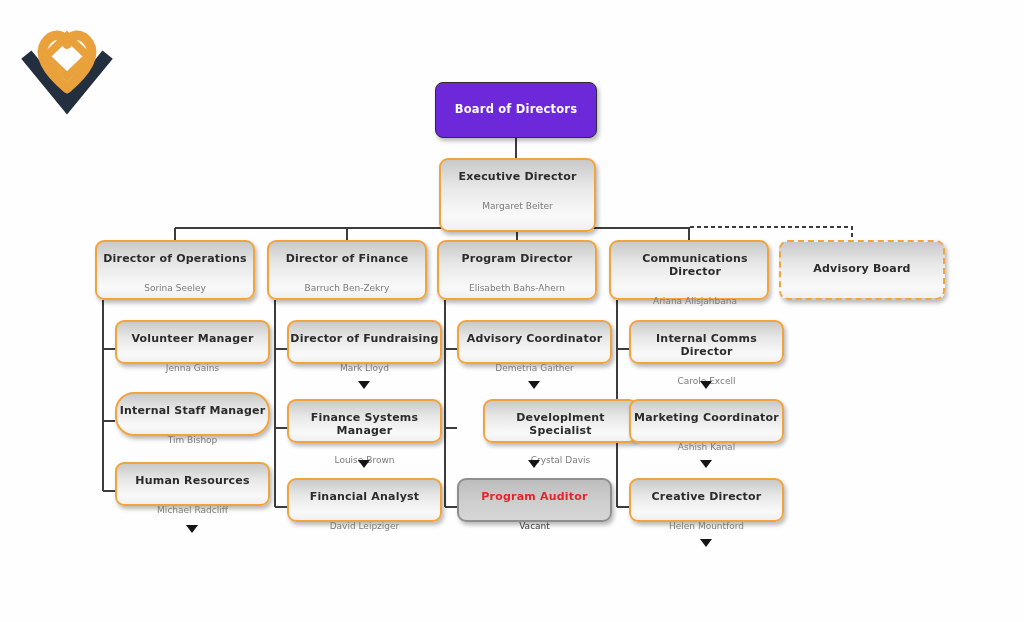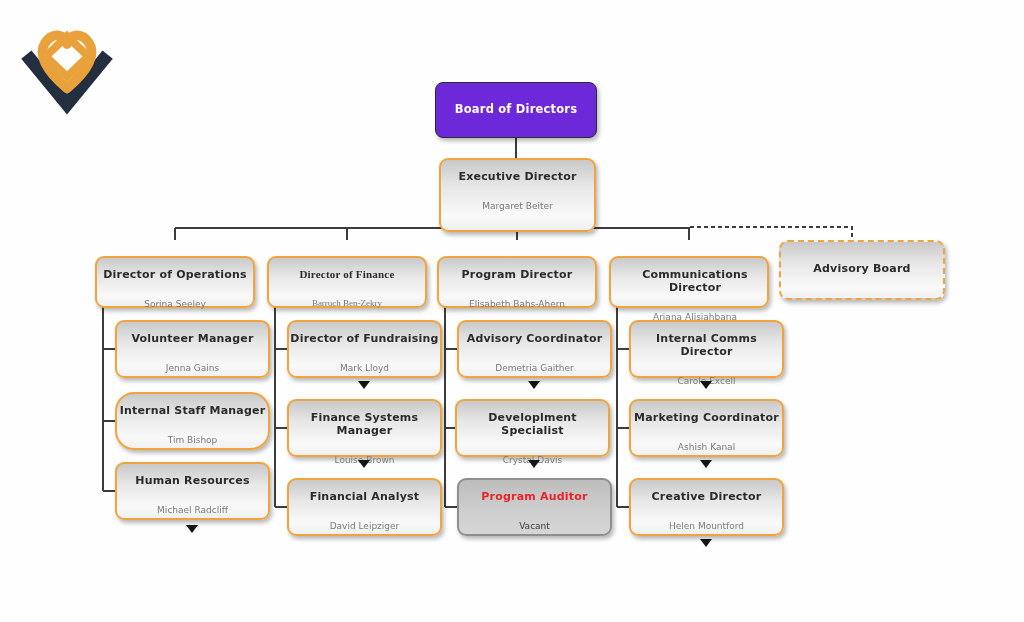--- a/index.html
+++ b/index.html
@@ -37,22 +37,22 @@
   }
   .node.advisory .title{margin-top:0;line-height:54px;}
   .node.vacant{
     border:2px solid #8E8E8E;
     background:linear-gradient(180deg,#bdbdbd 0%,#cecece 55%,#d6d6d6 100%);
   }
   .node.vacant .title{color:#E8232A;}
   .node.vacant .name{color:#3a3a3a;}
 
   
-  .head-box{width:160px;height:52px;top:256px;}
-  .sub-box{width:155px;height:58px;}
+  .head-box{width:160px;height:60px;top:240px;}
+  .sub-box{width:155px;height:44px;}
 
   
   .tri{
     position:absolute;width:0;height:0;
     border-left:6px solid transparent;border-right:6px solid transparent;
     border-top:8px solid #141414;
   }
 
   .connectors{position:absolute;left:0;top:0;pointer-events:none;}
   .logo{position:absolute;left:14px;top:8px;}
@@ -111,21 +111,21 @@
   </div>
 
   <div class="node advisory" style="left:779px;top:240px;width:166px;height:60px;">
     <div class="title">Advisory Board</div>
   </div>
 
   <div class="node head-box" style="left:95px;">
     <div class="title">Director of Operations</div>
     <div class="name">Sorina Seeley</div>
   </div>
-  <div class="node head-box" style="left:267px;font-family:Liberation Serif, serif;">
+  <div class="node head-box" style="left:267px;">
     <div class="title">Director of Finance</div>
     <div class="name">Barruch Ben-Zekry</div>
   </div>
   <div class="node head-box" style="left:437px;">
     <div class="title">Program Director</div>
     <div class="name">Elisabeth Bahs-Ahern</div>
   </div>
   <div class="node head-box" style="left:609px;padding-left:12px;">
     <div class="title">Communications Director</div>
     <div class="name">Ariana Alisjahbana</div>
@@ -154,21 +154,21 @@
   </div>
   <div class="node sub-box" style="left:287px;top:399px;">
     <div class="title">Finance Systems Manager</div>
     <div class="name">Louise Brown</div>
   </div>
 
   <div class="node sub-box" style="left:457px;top:320px;">
     <div class="title">Advisory Coordinator</div>
     <div class="name">Demetria Gaither</div>
   </div>
-  <div class="node sub-box" style="left:455px;top:399px;">
+  <div class="node sub-box" style="left:483px;top:399px;">
     <div class="title">Developlment Specialist</div>
     <div class="name">Crystal Davis</div>
   </div>
   <div class="node sub-box vacant" style="left:457px;top:478px;">
     <div class="title">Program Auditor</div>
     <div class="name">Vacant</div>
   </div>
 
   <div class="node sub-box" style="left:629px;top:320px;">
     <div class="title">Internal Comms Director</div>

